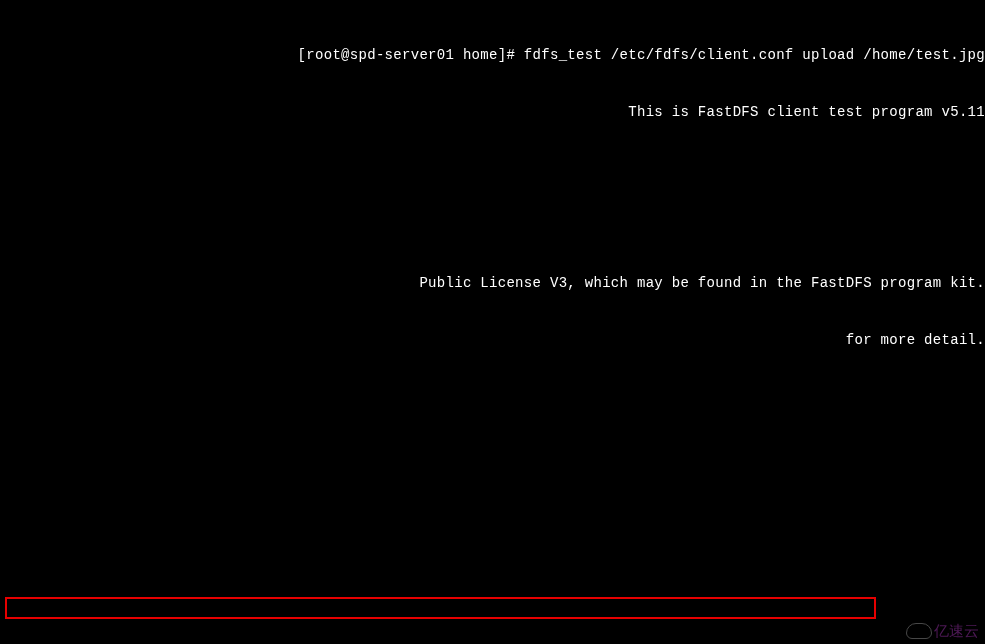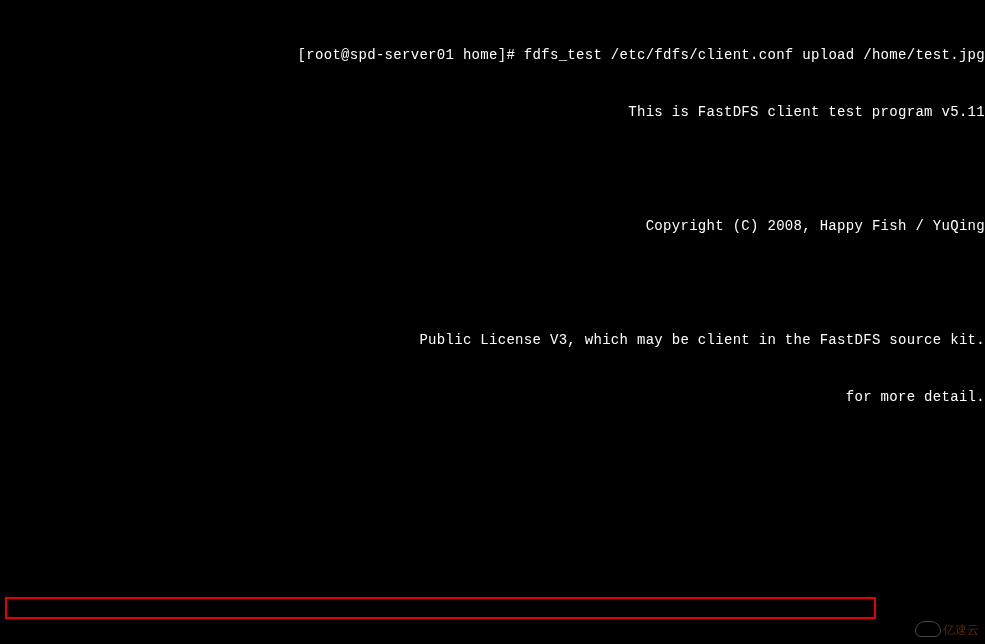--- a/index.html
+++ b/index.html
@@ -27,22 +27,22 @@
       top: 597px;
       width: 871px;
       height: 22px;
       pointer-events: none;
     }
     .watermark {
       position: absolute;
       right: 6px;
       bottom: 4px;
       opacity: 0.35;
-      font-size: 12px;
-      color: #f97316;
+      font-size: 15px;
+      color: #d946ef;
       font-family: sans-serif;
       padding-left: 24px;
     }
     .watermark .cloud-icon {
       display: inline-block;
       width: 26px;
       height: 16px;
       border: 1.5px solid #cccccc;
       border-radius: 10px 10px 6px 6px;
       position: relative;
@@ -50,23 +50,22 @@
       margin-right: 2px;
     }
   </style>
 </head>
 <body>
 
 <div class="terminal">
   <span class="line"><span>[root@spd-server01 home]# </span><span>fdfs_test /etc/fdfs/client.conf upload /home/test.jpg</span></span>
   <span class="line">This is FastDFS client test program v5.11</span>
   <span class="line"></span>
-  <span class="line">Copyright (C) 2008, Happy Fish / YuQing</span>
   <span class="line"></span>
-  <span class="line">Public License V3, which may be client in the FastDFS source kit.</span>
+  <span class="line">Public License V3, which may be found in the FastDFS program kit.</span>
   <span class="line">for more detail.</span>
   <span class="line"></span>
   
   
   
   
   
   
   
   

